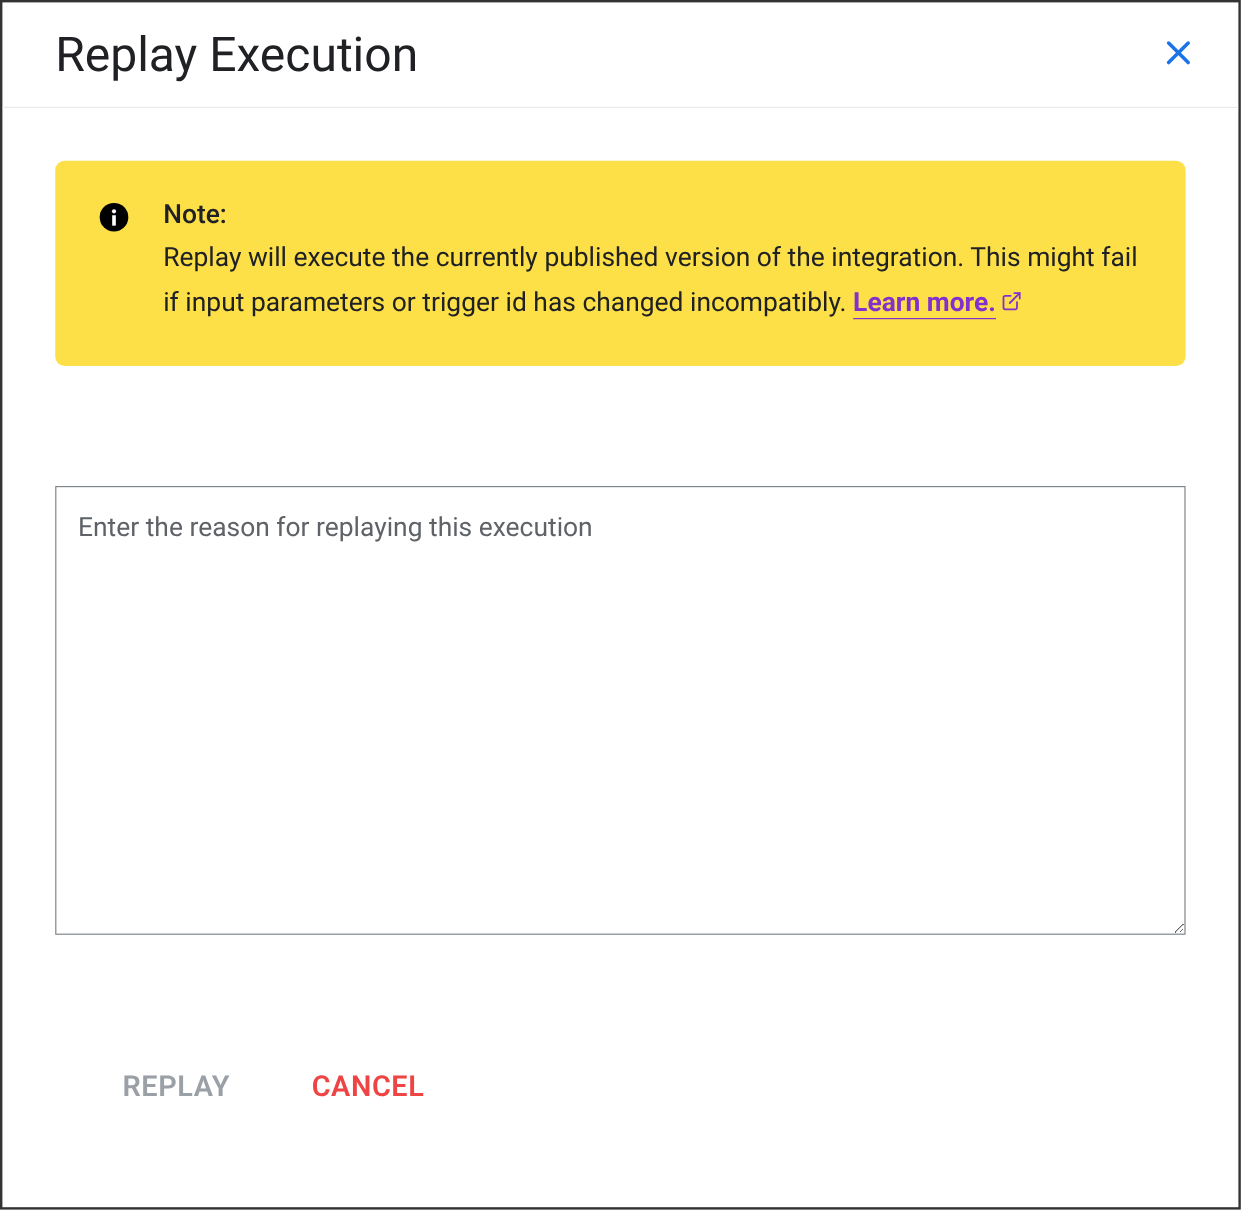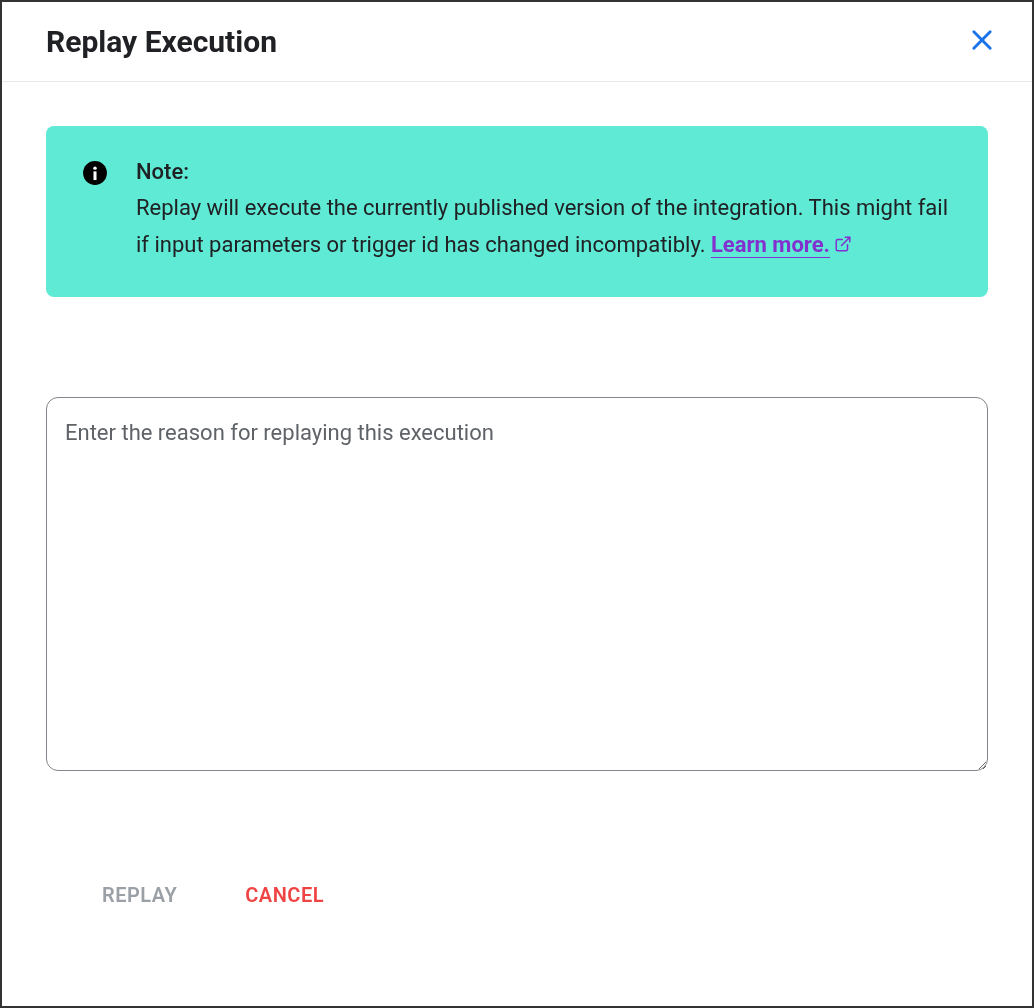--- a/index.html
+++ b/index.html
@@ -16,42 +16,42 @@
       overflow: hidden;
     }
     .dialog-header {
       display: flex;
       justify-content: space-between;
       align-items: center;
       padding: 20px 32px 20px 44px;
       border-bottom: 1px solid #e8eaed;
     }
     .dialog-title {
-      font-size: 30px;
-      font-weight: 700;
+      font-size: 40px;
+      font-weight: 400;
       color: #202124;
     }
     .close-button {
       background: none;
       border: none;
       cursor: pointer;
       padding: 4px;
       display: flex;
       align-items: center;
       justify-content: center;
     }
     .close-button svg {
       width: 28px;
       height: 28px;
     }
     .dialog-body {
       padding: 44px 44px 20px 44px;
     }
     .note-box {
-      background: #5eead4;
+      background: #fde047;
       border-radius: 8px;
       padding: 28px 36px 34px 36px;
       display: flex;
       gap: 28px;
       align-items: flex-start;
     }
     .info-icon {
       flex-shrink: 0;
       margin-top: 6px;
     }
@@ -94,37 +94,37 @@
       color: #202124;
     }
     .reason-textarea {
       width: 100%;
       margin-top: 44px;
       min-height: 374px;
       padding: 22px 18px;
       font-size: 22px;
       font-family: inherit;
       border: 1px solid #80868b;
-      border-radius: 12px;
+      border-radius: 0;
       resize: vertical;
       color: #202124;
     }
     .reason-textarea::placeholder {
       color: #5f6368;
     }
     .dialog-footer {
       padding: 20px 44px;
       display: flex;
       gap: 44px;
       margin-top: 80px;
     }
     .footer-button {
       background: none;
       border: none;
-      font-size: 20px;
+      font-size: 24px;
       font-weight: 600;
       letter-spacing: 0.5px;
       cursor: pointer;
       padding: 8px 12px;
       font-family: inherit;
     }
     .replay-button {
       color: #9aa0a6;
     }
     .cancel-button {

